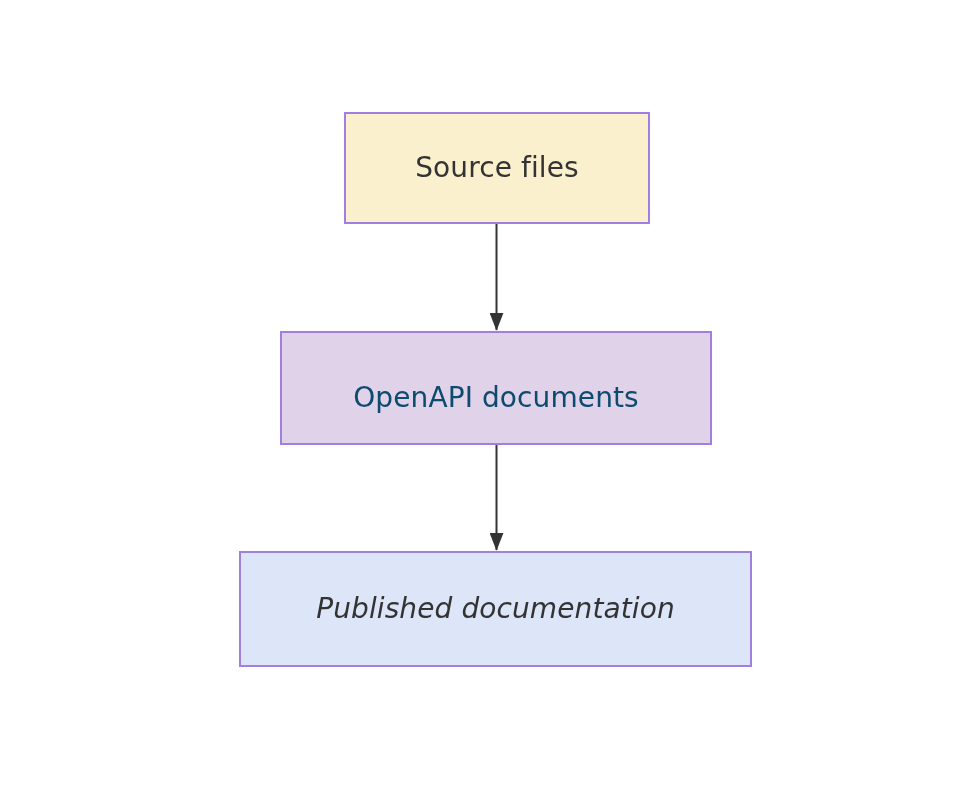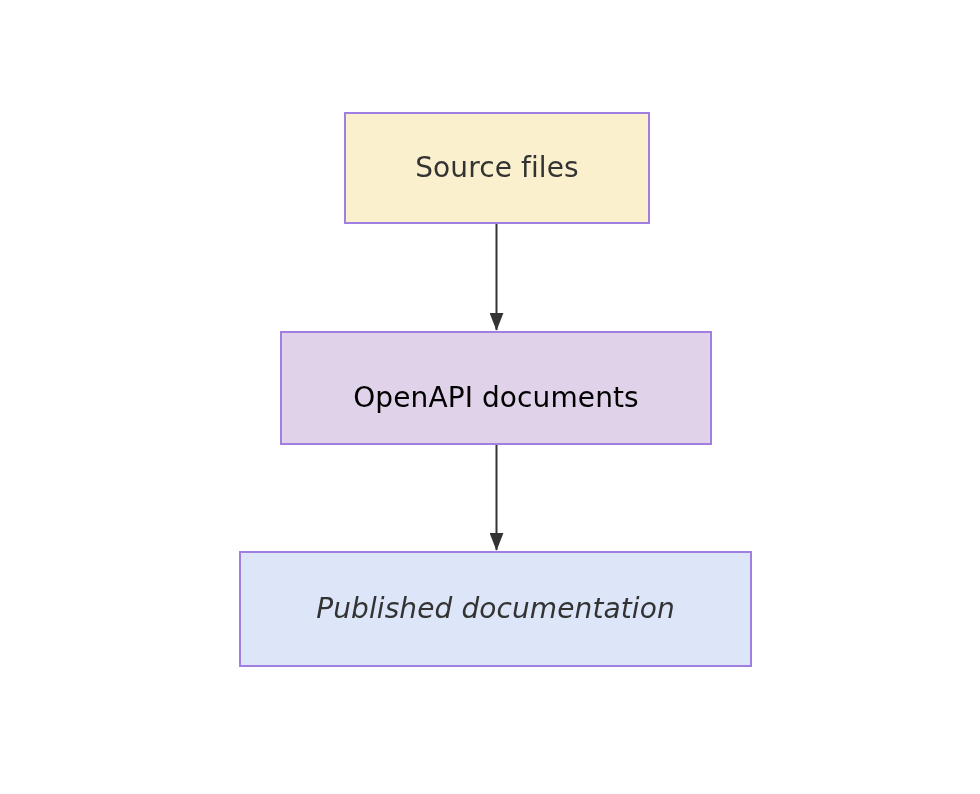--- a/index.html
+++ b/index.html
@@ -101,20 +101,20 @@
     <line x1="496.5" y1="224" x2="496.5" y2="330" stroke="#333333" stroke-width="2" marker-end="url(#arrowhead)"></line>
 
     <line x1="496.5" y1="445" x2="496.5" y2="550" stroke="#333333" stroke-width="2" marker-end="url(#arrowhead)"></line>
   </svg>
 
   <div class="node" id="node-source-files" style="background: rgb(251, 240, 206); border-color: rgb(160, 127, 224);">
     <span class="node-label" style="color: rgb(51, 51, 51);">Source files</span>
   </div>
 
   <div class="node" id="node-openapi-documents" style="background: rgb(224, 210, 233); border-color: rgb(160, 127, 224);">
-    <span class="node-label" style="color: #000000; margin-top: 20px;">OpenAPI documents</span>
+    <span class="node-label" style="color: #0c4a6e; margin-top: 20px;">OpenAPI documents</span>
   </div>
 
   <div class="node" id="node-published-documentation" style="background: rgb(220, 230, 248); border-color: rgb(160, 127, 224); font-style: italic;">
     <span class="node-label" style="color: rgb(51, 51, 51);">Published documentation</span>
   </div>
 
 </div>
 
 </body></html>

